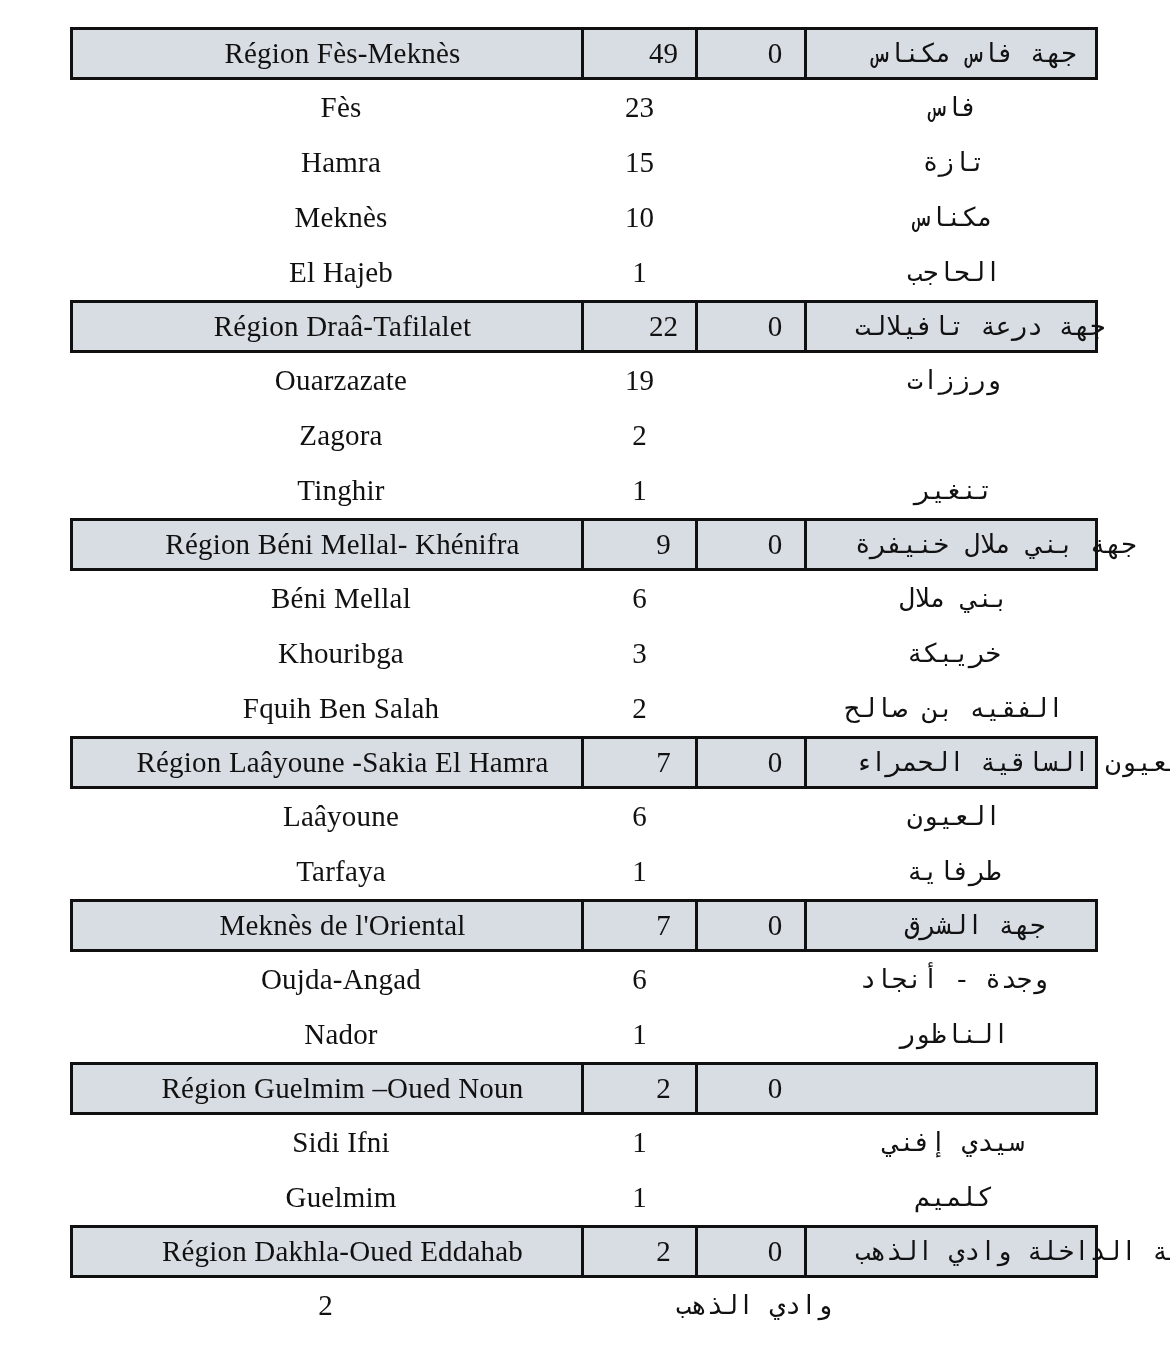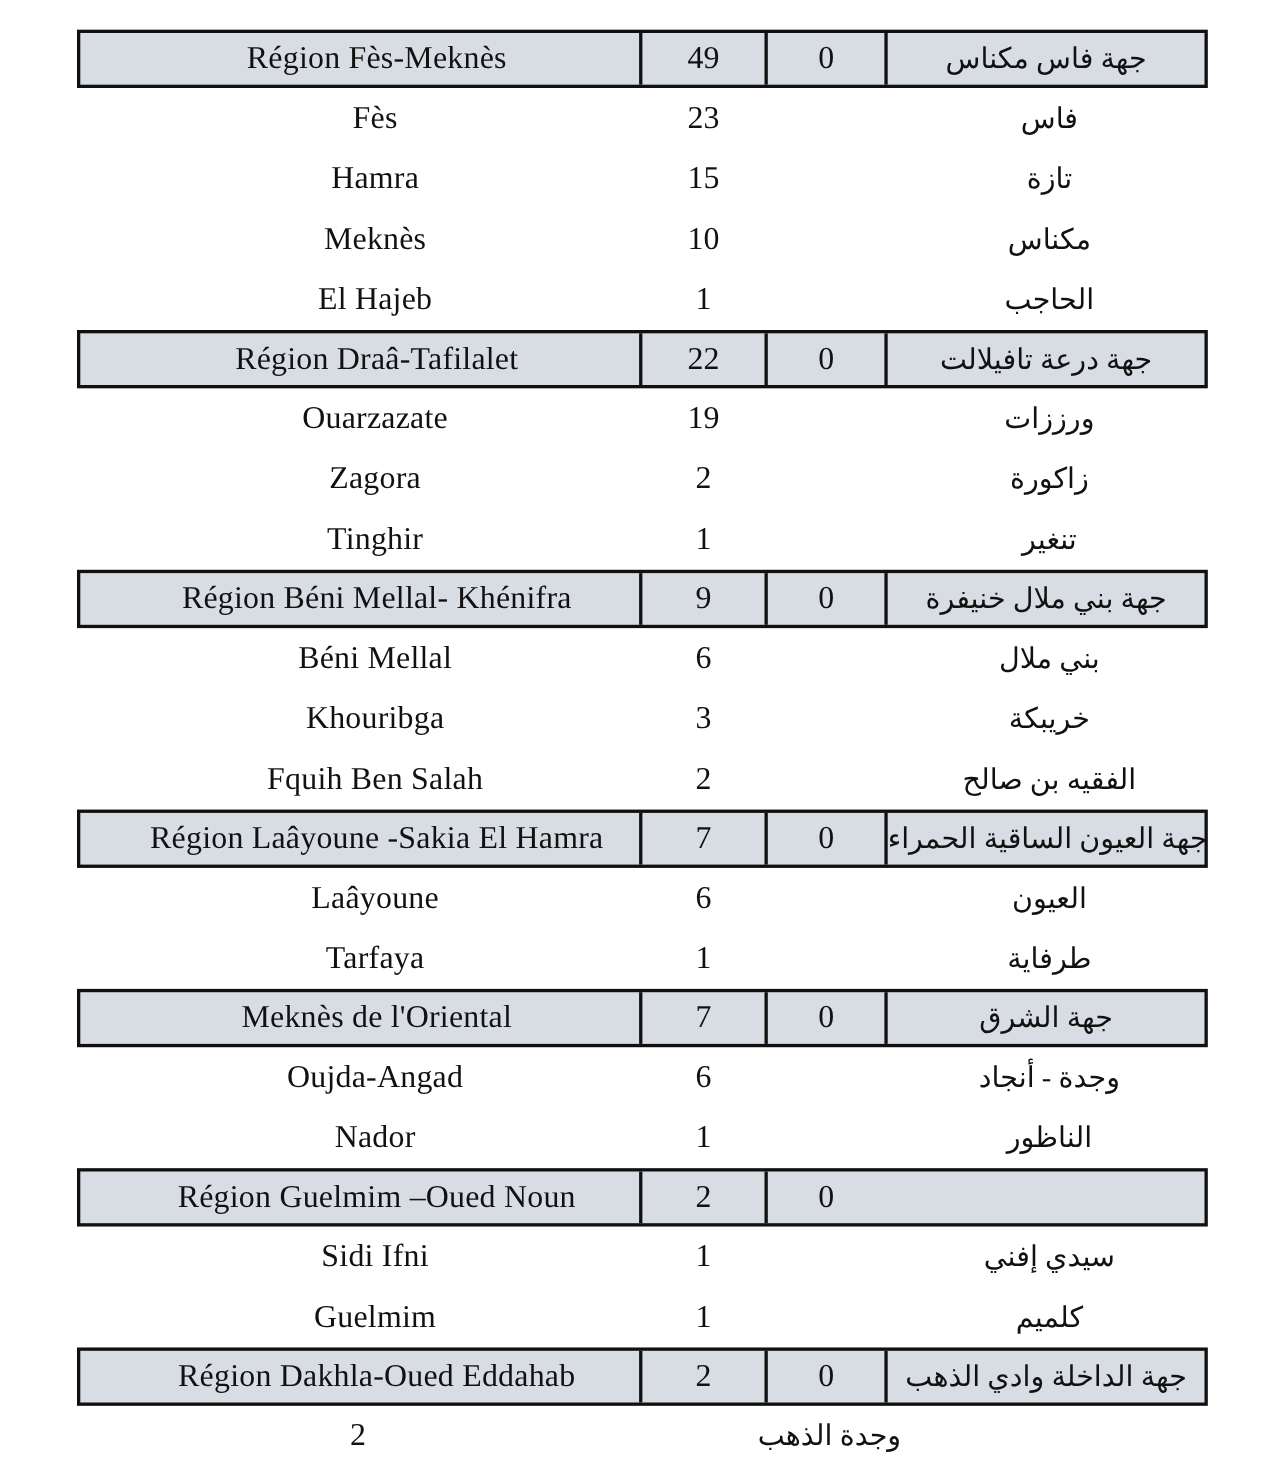--- a/index.html
+++ b/index.html
@@ -24,35 +24,36 @@
     height:53px;
     background:var(--header-fill);
     border:3px solid var(--border-color);
   }
   .header-row .cell{
     display:flex;align-items:center;justify-content:center;
     height:100%;box-sizing:border-box;white-space:nowrap;
   }
   .header-row .cell + .cell{
     border-left:3px solid var(--border-color);
+    padding-left:48px;
   }
   .data-row{
     display:grid;
     grid-template-columns:511px 117px 112px 288px;
     height:55px;
   }
   .data-row .cell{
     display:flex;align-items:center;justify-content:center;
     height:100%;white-space:nowrap;
   }
   .fr{font-size:29px;letter-spacing:0.2px;margin-left:31px;}
   .num{font-size:29px;}
   .ar{
     font-size:26px;
-    font-family:Liberation Serif, serif;
+    font-family:Liberation Mono, monospace;
     direction:rtl;
     unicode-bidi:isolate;
   }
   .header-row .fr{font-size:29px;}
 </style>
 </head>
 <body>
 
 <div class="table-wrap">
     <div class="header-row">
@@ -94,21 +95,20 @@
     <div class="data-row">
       <div class="cell fr">Ouarzazate</div>
       <div class="cell num">19</div>
       <div class="cell num"></div>
       <div class="cell ar">ورززات</div>
     </div>
     <div class="data-row">
       <div class="cell fr">Zagora</div>
       <div class="cell num">2</div>
       <div class="cell num"></div>
-      <div class="cell ar">زاكورة</div>
     </div>
     <div class="data-row">
       <div class="cell fr">Tinghir</div>
       <div class="cell num">1</div>
       <div class="cell num"></div>
       <div class="cell ar">تنغير</div>
     </div>
     <div class="header-row">
       <div class="cell fr">Région Béni Mellal- Khénifra</div>
       <div class="cell num">9</div>
@@ -188,15 +188,15 @@
     </div>
     <div class="header-row">
       <div class="cell fr">Région Dakhla-Oued Eddahab</div>
       <div class="cell num">2</div>
       <div class="cell num">0</div>
       <div class="cell ar">جهة الداخلة وادي الذهب</div>
     </div>
     <div class="data-row">
       <div class="cell num">2</div>
       <div class="cell num"></div>
-      <div class="cell ar">وجدة الذهب</div>
+      <div class="cell ar">وادي الذهب</div>
     </div>
   </div>
 
 </body></html>

